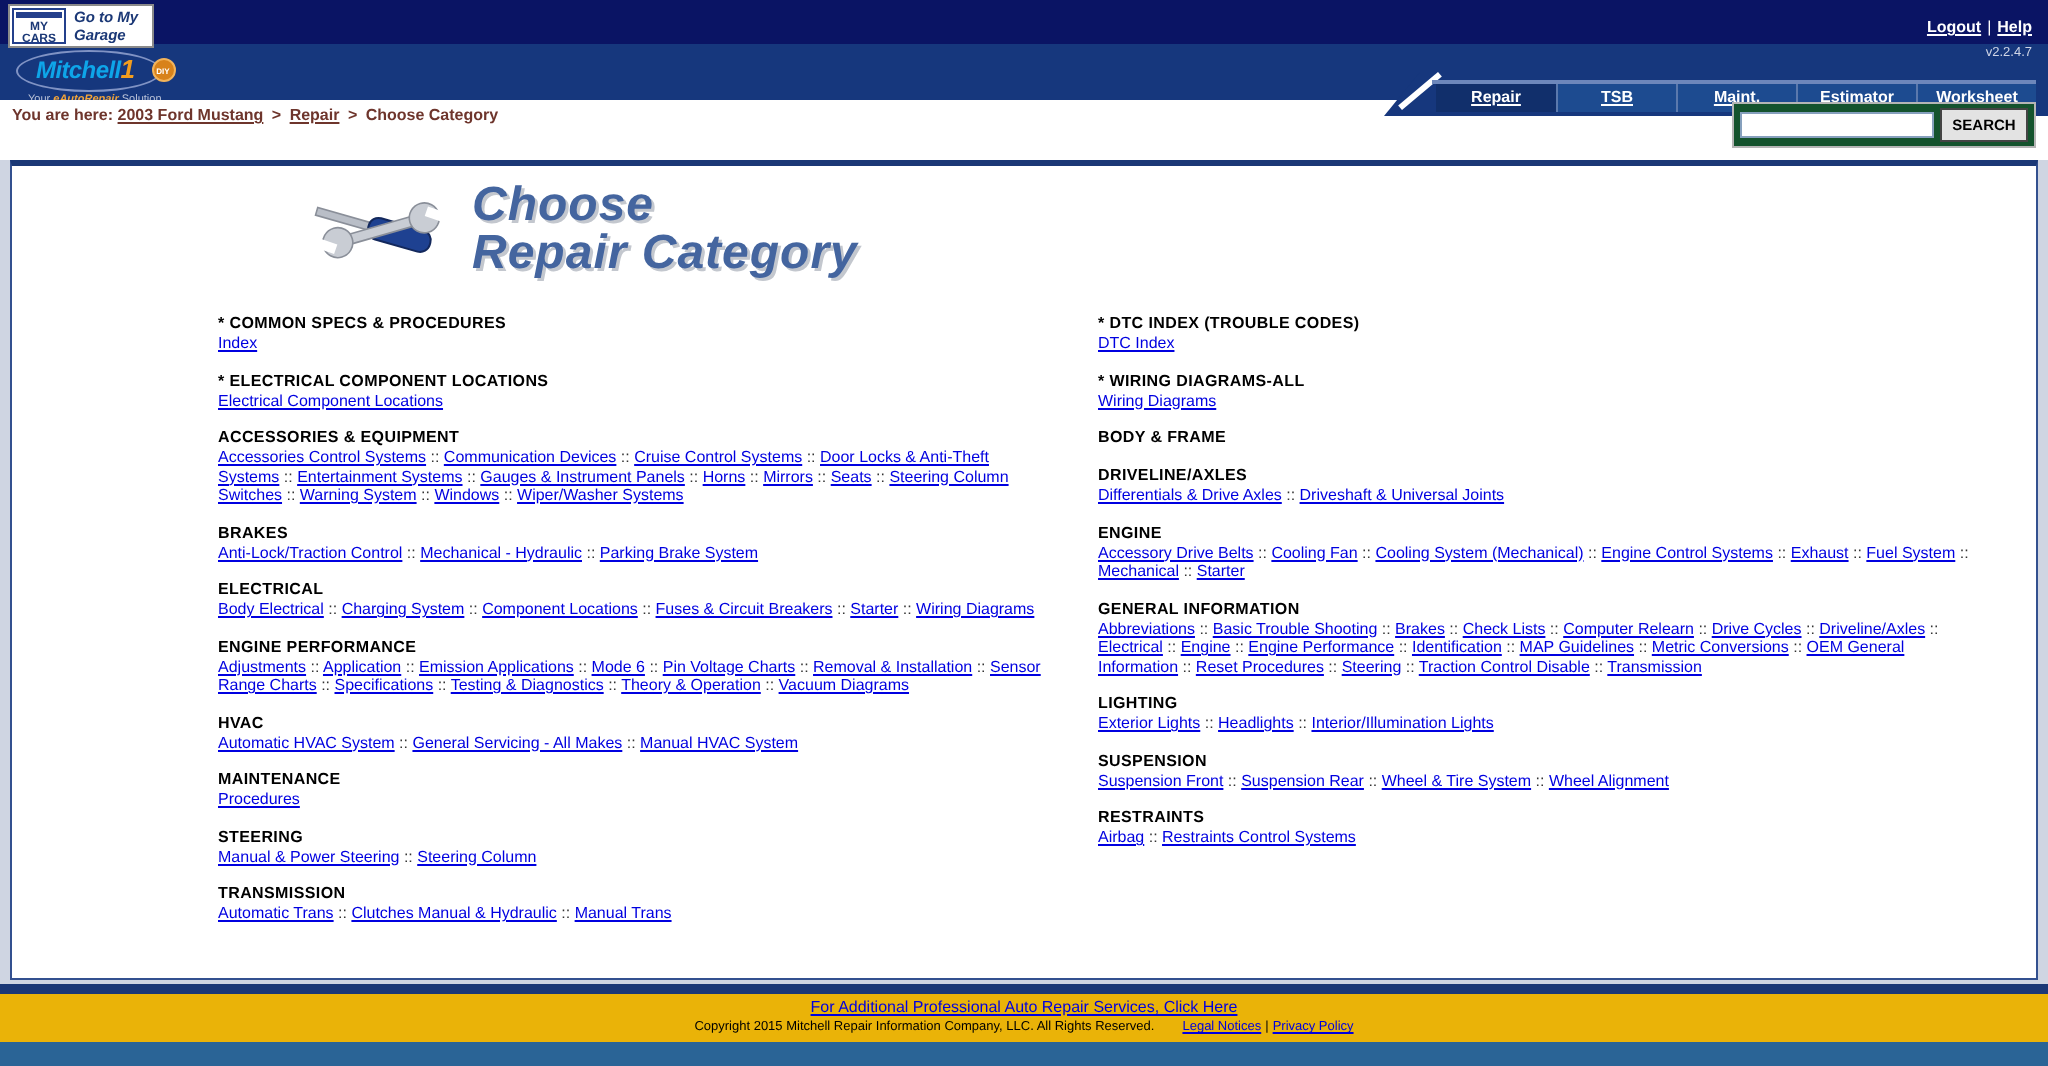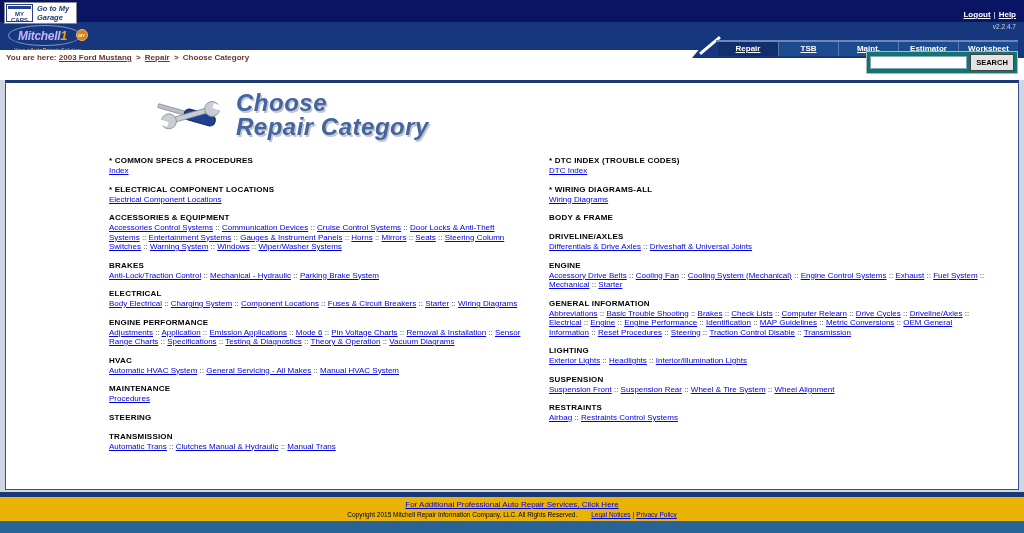--- a/index.html
+++ b/index.html
@@ -16,42 +16,42 @@
   .garage-label { font-size:7.5px; font-weight:bold; font-style:italic; color:#1b3876; padding:2px 4px 0 3px; line-height:8.5px; width:42px; }
   .top-right { position:absolute; right:8px; top:3px; text-align:right; z-index:4; }
   .toplink { color:#fff; font-size:8px; font-weight:bold; text-decoration:underline; cursor:pointer; }
   .pipe { color:#fff; font-size:8px; margin:0 3px; }
   .version { color:#cfd5e6; font-size:6.5px; margin-top:2px; }
 
   
   .navbar { position:absolute; top:22px; left:0; right:0; height:28px; background:#16377d; }
   .logo { margin:3px 0 0 8px; display:inline-block; }
   .logo-oval { border:1px solid #8093c4; border-radius:50%; padding:0 12px 1px 9px; position:relative; display:inline-block; }
-  .logo-m { color:#c4b5fd; font-weight:bold; font-style:italic; font-size:12px; letter-spacing:-0.3px; }
+  .logo-m { color:#0ea5e9; font-weight:bold; font-style:italic; font-size:12px; letter-spacing:-0.3px; }
   .logo-1 { color:#f29d1e; font-weight:bold; font-style:italic; font-size:13px; }
   .diy { position:absolute; right:-8px; top:3px; width:12px; height:12px; border-radius:50%; background:#d8821a; color:#fff; font-size:4px; font-weight:bold; text-align:center; line-height:12px; border:1px solid #f2b35a; }
   .tagline { font-size:5.5px; color:#b9c2d8; margin-left:6px; margin-top:1px; }
   .tag-brand { color:#f2a43a; font-style:italic; font-weight:bold; }
 
   .tab-block { position:absolute; top:36px; left:692px; right:0; height:22px; background:#16377d; clip-path:polygon(18px 0,100% 0,100% 100%,0 100%); z-index:3; }
   .slash { position:absolute; left:5px; top:8px; width:26px; height:3px; background:#fff; transform:rotate(-40deg); }
   .tab-topline { position:absolute; left:24px; right:6px; top:4px; height:2px; background:#6d87bb; }
   .tabs { position:absolute; right:6px; top:6px; display:flex; }
   .tab { display:block; width:60px; line-height:14px; height:14px; text-align:center; color:#fff; font-size:8px; font-weight:bold; text-decoration:underline; background:#1d4b90; border-left:1px solid #5b79ad; cursor:pointer; }
   .tab:first-child { border-left:none; }
   .tab.active { background:#112f6b; }
 
   
   .bc-row { position:absolute; top:50px; left:0; right:0; height:30px; background:#fff; }
   .breadcrumb { position:absolute; top:53px; left:6px; font-size:8px; font-weight:bold; color:#6e352c; z-index:2; }
   .bc-link { color:#6e352c; text-decoration:underline; cursor:pointer; }
   .bc-sep { margin:0 2px; }
 
   
-  .search-panel { position:absolute; top:51px; right:6px; width:152px; height:23px; background:#0f766e; border:1px solid #b5b5b5; display:flex; align-items:center; padding:0 3px; gap:3px; z-index:5; }
+  .search-panel { position:absolute; top:51px; right:6px; width:152px; height:23px; background:#14532d; border:1px solid #b5b5b5; display:flex; align-items:center; padding:0 3px; gap:3px; z-index:5; }
   .search-input { flex:1; height:13px; border:1px solid #86a0bd; font-size:8px; padding:0 2px; min-width:0; font-family:inherit; }
   .search-btn { width:44px; height:17px; font-size:7.5px; font-weight:bold; background:#e3e3e3; border:1px solid #444; color:#000; font-family:inherit; cursor:pointer; }
 
   
   .content { position:absolute; top:80px; left:5px; right:5px; height:410px; background:#fff; border:1px solid #33508f; border-top:3px solid #1b3876; }
   .title-row { display:flex; align-items:flex-start; margin:8px 0 0 150px; gap:10px; }
   .title { font-size:24px; line-height:24px; font-weight:bold; font-style:italic; color:#44659f; text-shadow:1.5px 1.5px 0 #c3c7ce; letter-spacing:0.5px; }
   .cols { display:flex; margin:13px 0 0 103px; }
   .col-left { width:415px; margin-right:25px; }
   .col-right { width:442px; }
@@ -180,20 +180,21 @@
           <div class="section">
             <div class="cat-heading">HVAC</div>
             <div class="cat-links"><a href="#" class="cat-link">Automatic HVAC System</a><span class="sep"> :: </span><a href="#" class="cat-link">General Servicing - All Makes</a><span class="sep"> :: </span><a href="#" class="cat-link">Manual HVAC System</a></div>
           </div>
           <div class="section">
             <div class="cat-heading">MAINTENANCE</div>
             <div class="cat-links"><a href="#" class="cat-link">Procedures</a></div>
           </div>
           <div class="section">
             <div class="cat-heading">STEERING</div>
+            <div class="cat-links"><a href="#" class="cat-link">Manual &amp; Power Steering</a><span class="sep"> :: </span><a href="#" class="cat-link">Steering Column</a></div>
           </div>
           <div class="section">
             <div class="cat-heading">TRANSMISSION</div>
             <div class="cat-links"><a href="#" class="cat-link">Automatic Trans</a><span class="sep"> :: </span><a href="#" class="cat-link">Clutches Manual &amp; Hydraulic</a><span class="sep"> :: </span><a href="#" class="cat-link">Manual Trans</a></div>
           </div>
         </div>
       <div class="col col-right" id="col-right">
           <div class="section">
             <div class="cat-heading">* DTC INDEX (TROUBLE CODES)</div>
             <div class="cat-links"><a href="#" class="cat-link">DTC Index</a></div>

